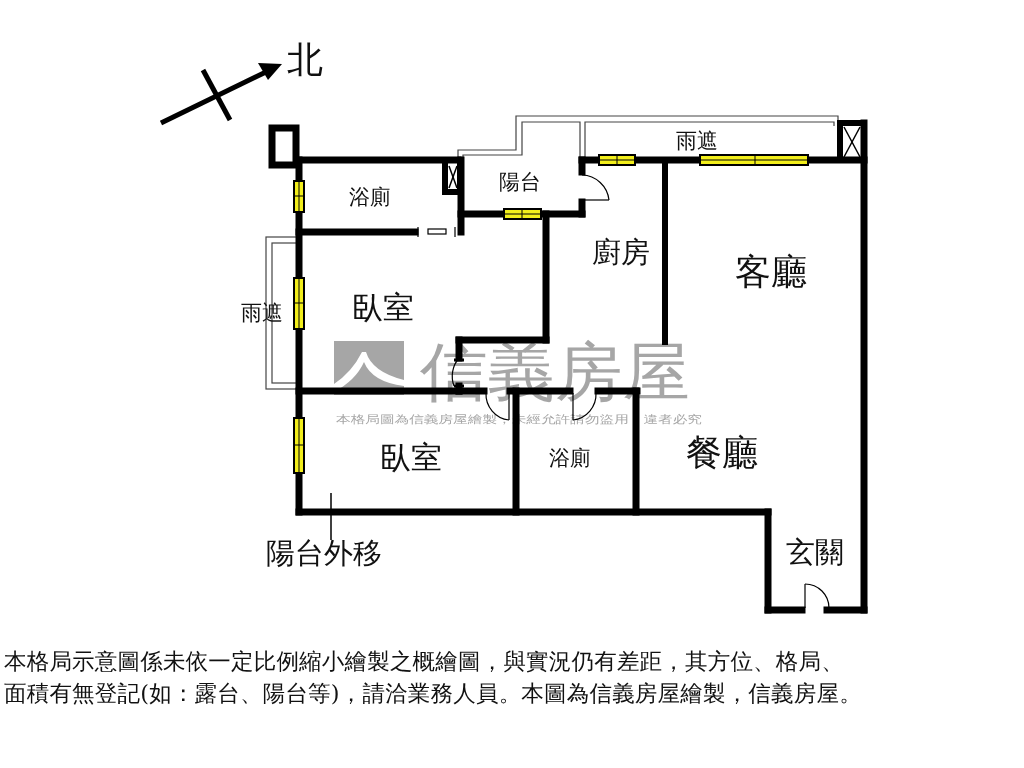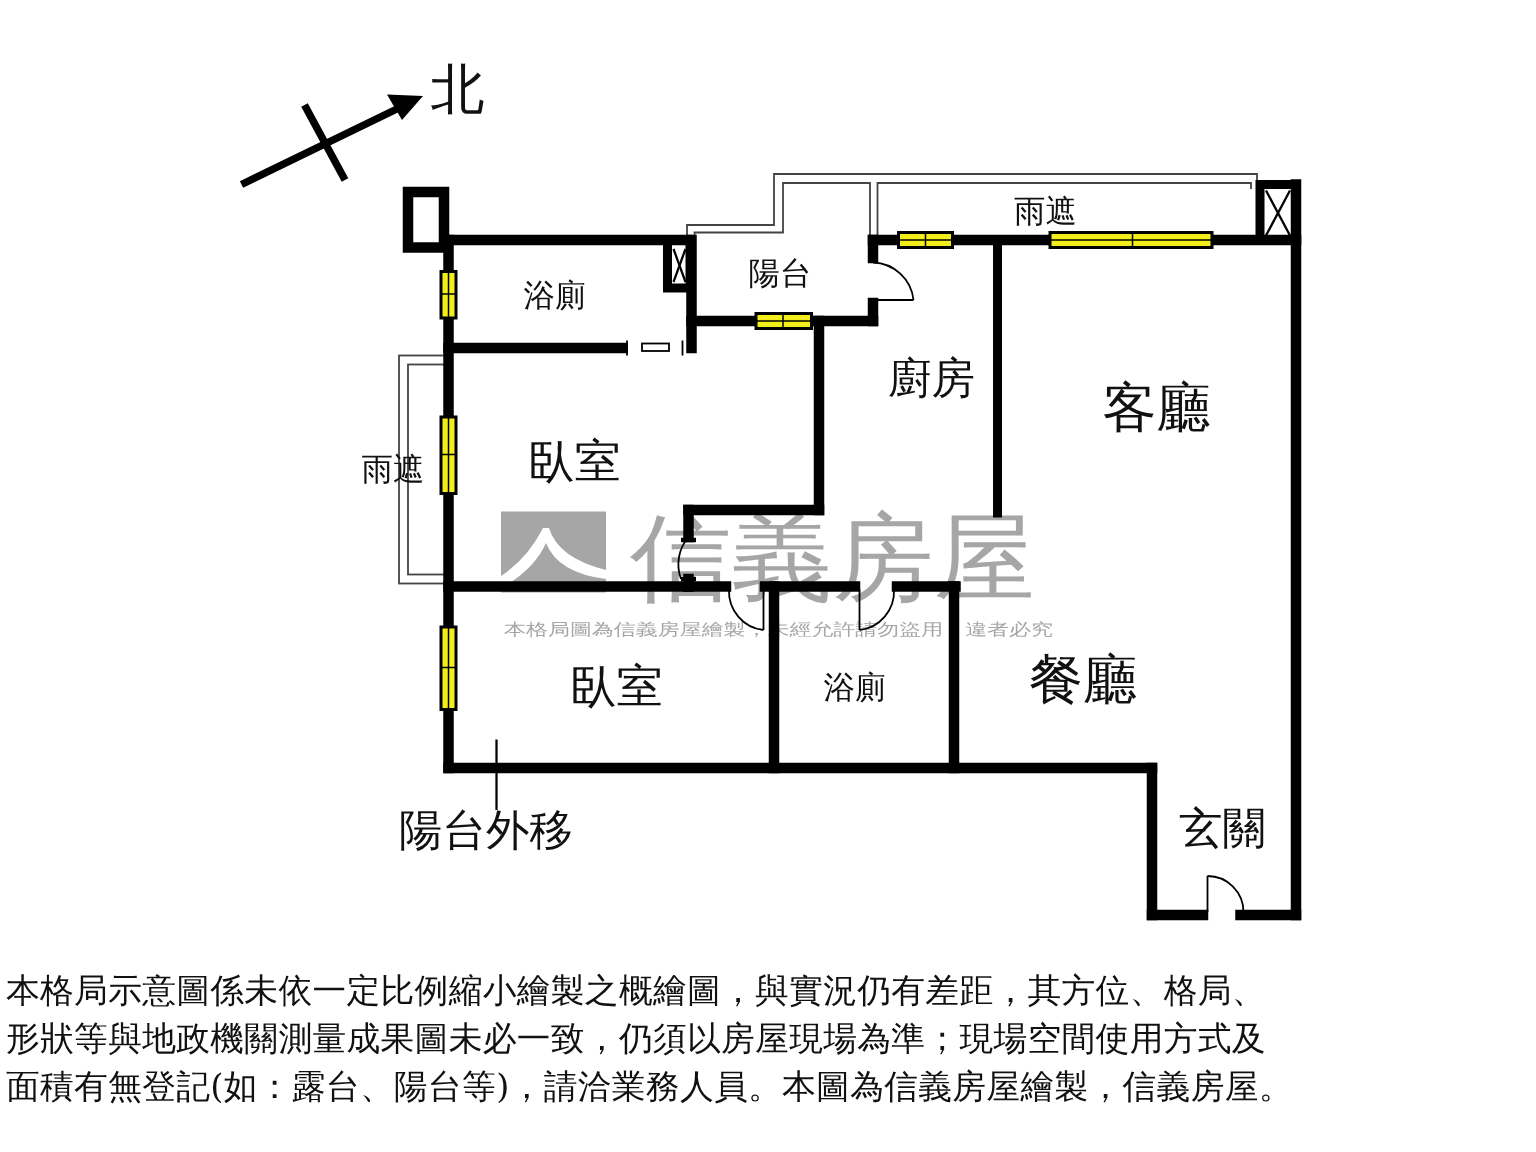--- a/index.html
+++ b/index.html
@@ -219,15 +219,14 @@
   <text class="room-label" x="352" y="318" font-size="31">臥室</text>
   <text class="room-label" x="380" y="468" font-size="31">臥室</text>
   <text class="room-label" x="549" y="465" font-size="21">浴廁</text>
   <text class="room-label" x="686" y="465" font-size="36">餐廳</text>
   <text class="room-label" x="786" y="562" font-size="29">玄關</text>
   <text class="room-label" x="266" y="563" font-size="29">陽台外移</text>
 </svg>
 
 <div class="disclaimer">
   <div>本格局示意圖係未依一定比例縮小繪製之概繪圖，與實況仍有差距，其方位、格局、</div>
-  <div>形狀等與地政機關測量成果圖未必一致，仍須以房屋現場為準；現場空間使用方式及</div>
   <div>面積有無登記(如：露台、陽台等)，請洽業務人員。本圖為信義房屋繪製，信義房屋。</div>
 </div>
 
 </body></html>

